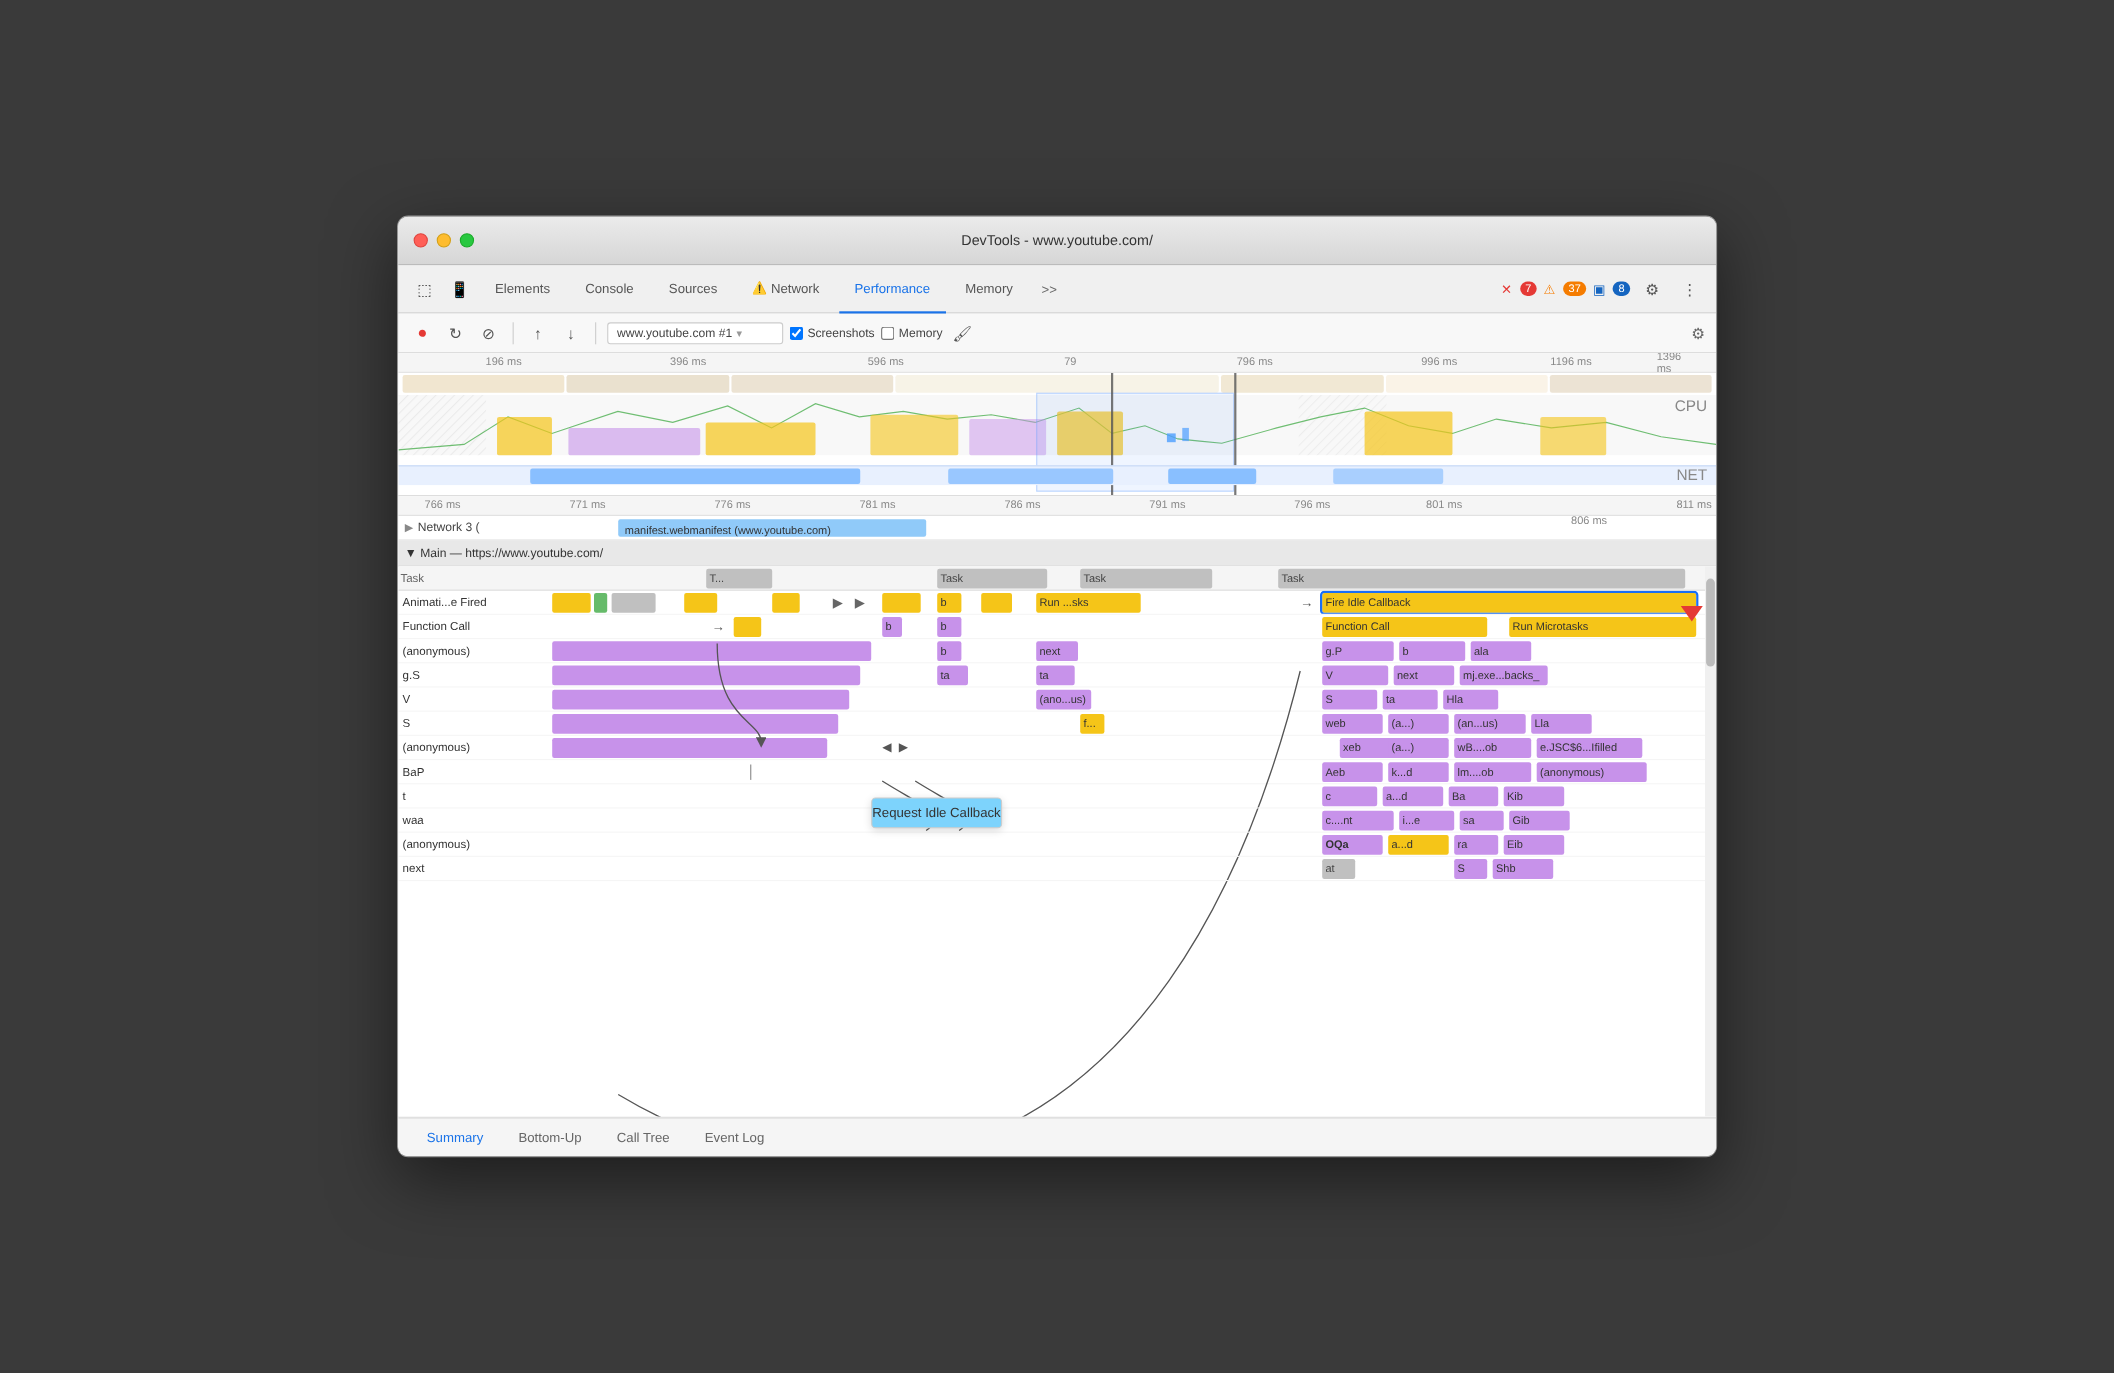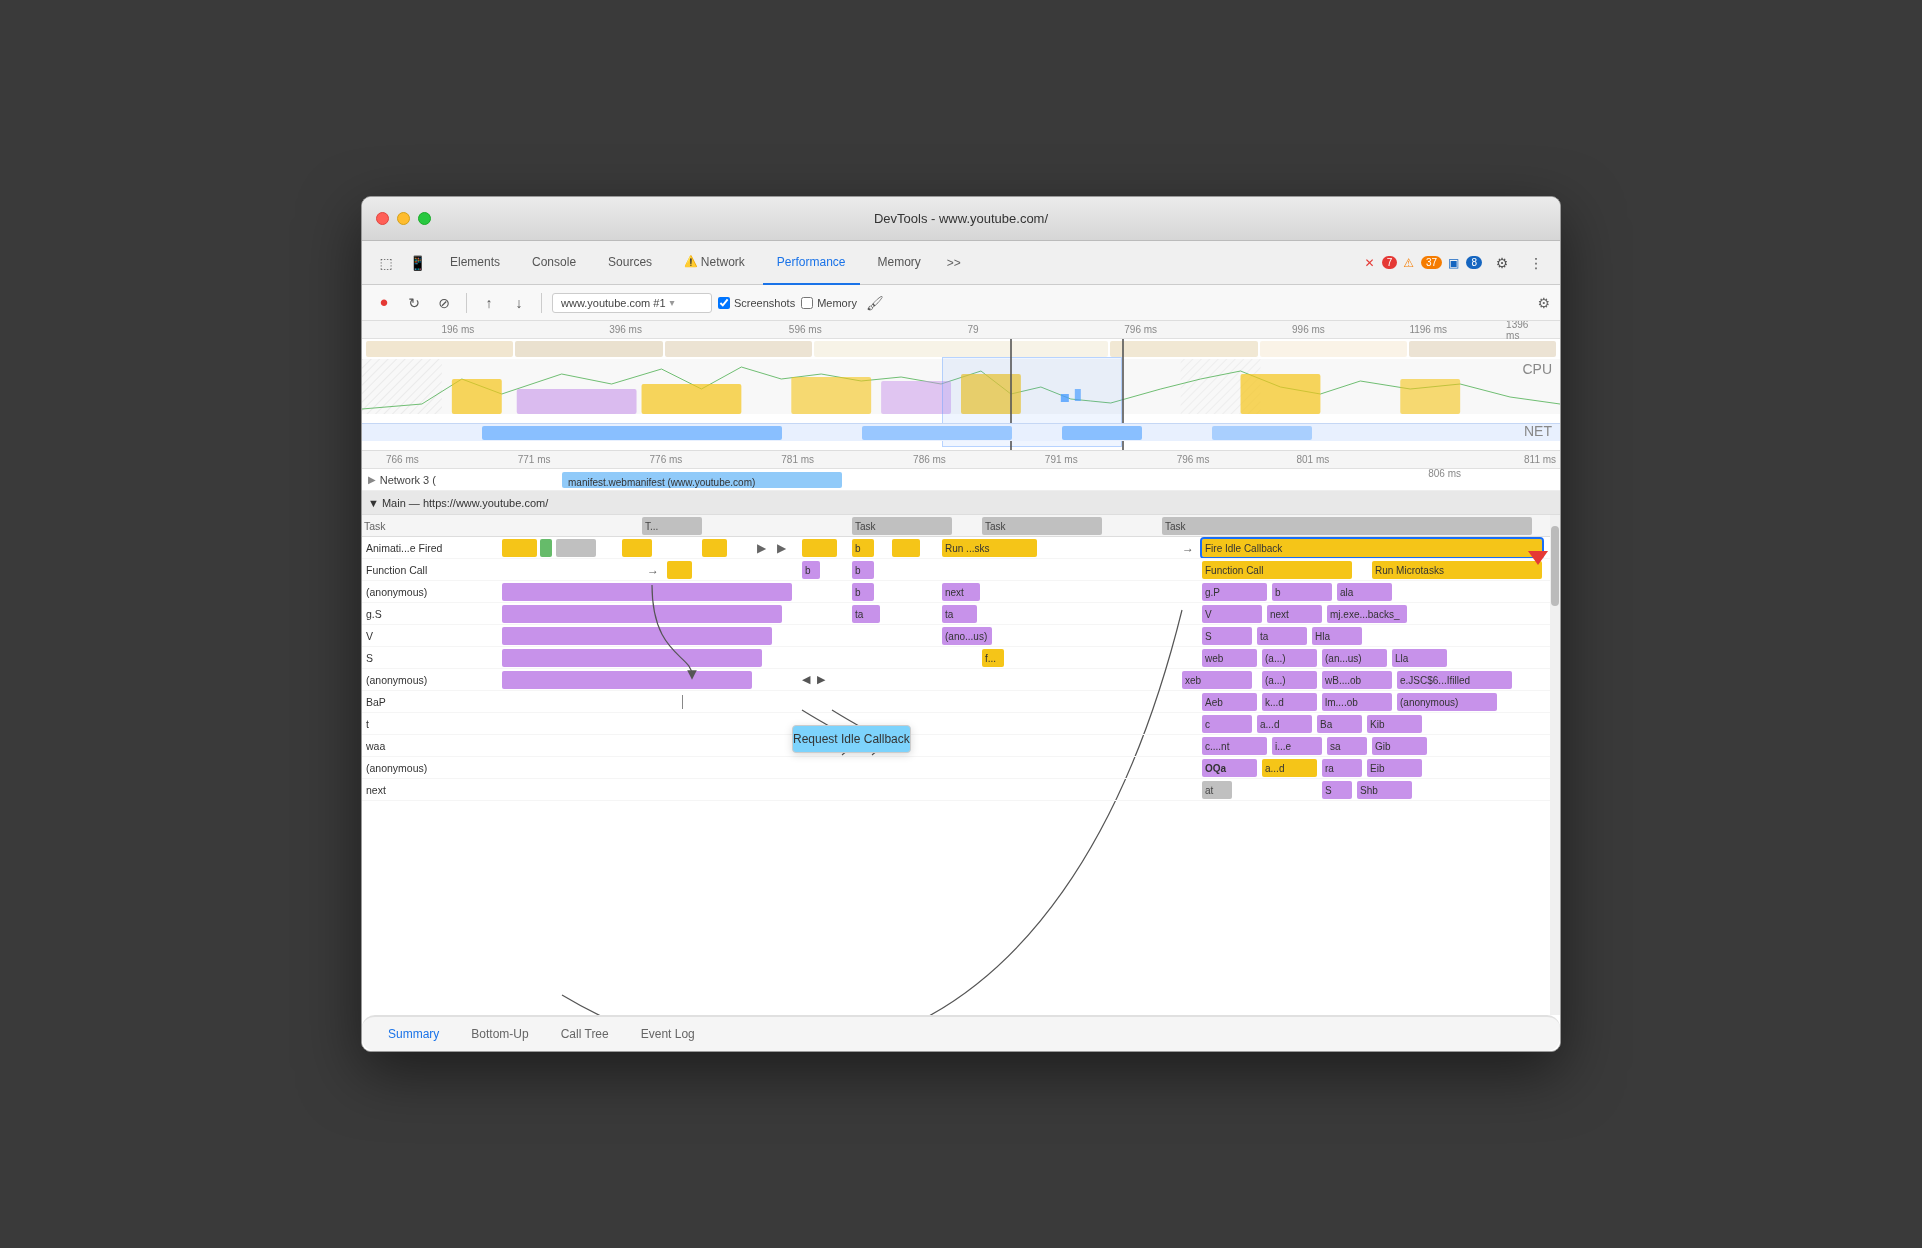--- a/index.html
+++ b/index.html
@@ -176,21 +176,20 @@
 
     
     .bottom-tabs {
       background: #f5f5f5;
       border-top: 2px solid #e0e0e0;
       height: 36px;
       display: flex;
       align-items: center;
       padding: 0 10px;
       gap: 0;
-      border-radius: 13px;
     }
     .bottom-tab {
       padding: 0 16px;
       height: 36px;
       display: flex;
       align-items: center;
       font-size: 12px;
       color: #666;
       cursor: pointer;
       border-bottom: 2px solid transparent;
@@ -545,24 +544,24 @@
         <div class="block block-purple" style="left:1030px;width:55px;">Lla</div>
       </div>
 
       <div class="fc-row">
         <div class="fc-label">(anonymous)</div>
         <div class="block block-purple" style="left:140px;width:250px;"></div>
 
         <div style="position:absolute;left:440px;top:4px;font-size:11px;color:#555;">◀</div>
         <div style="position:absolute;left:455px;top:4px;font-size:11px;color:#555;">▶</div>
 
-        <div class="block block-purple" style="left:820px;width:70px;">xeb</div>
+        <div class="block block-purple" style="left:856px;width:70px;">xeb</div>
         <div class="block block-purple" style="left:900px;width:55px;">(a...)</div>
         <div class="block block-purple" style="left:960px;width:70px;">wB....ob</div>
-        <div class="block block-purple" style="left:1035px;width:115px;">e.JSC$6...Ifilled</div>
+        <div class="block block-purple" style="left:1035px;width:96px;">e.JSC$6...Ifilled</div>
       </div>
 
       <div class="fc-row">
         <div class="fc-label">BaP</div>
         <div style="position:absolute;left:320px;top:4px;width:1px;height:14px;background:#888;"></div>
 
         <div class="block block-purple" style="left:840px;width:55px;">Aeb</div>
         <div class="block block-purple" style="left:900px;width:55px;">k...d</div>
         <div class="block block-purple" style="left:960px;width:70px;">lm....ob</div>
         <div class="block block-purple" style="left:1035px;width:100px;">(anonymous)</div>

